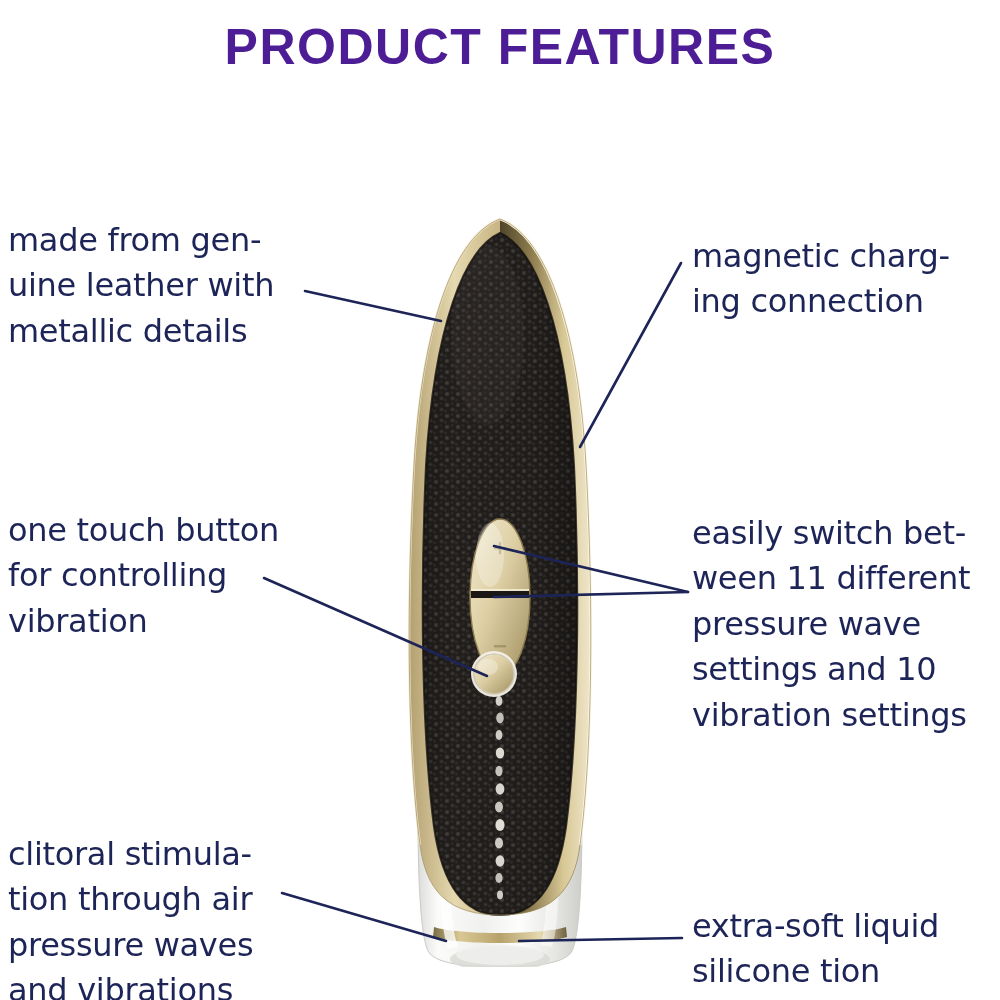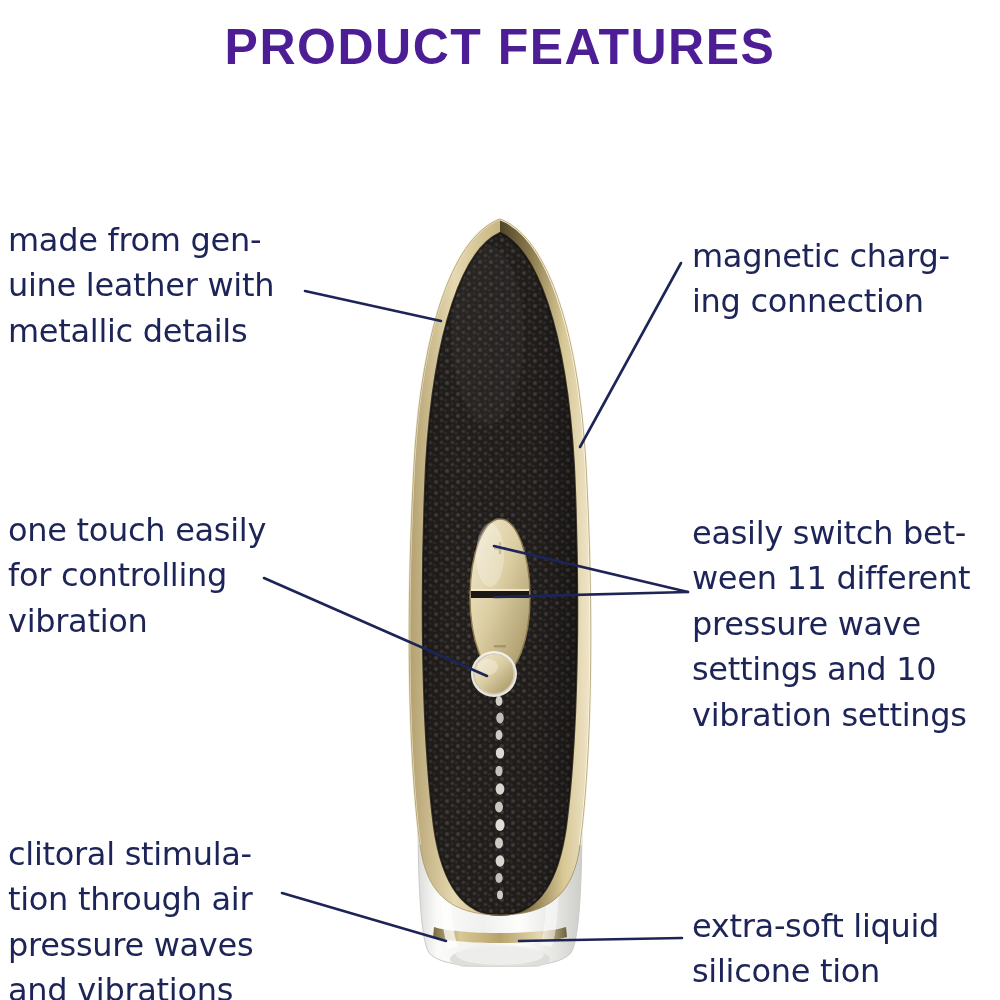--- a/index.html
+++ b/index.html
@@ -263,21 +263,21 @@
       <line x1="688" y1="592" x2="494" y2="597"></line>
       <line x1="282" y1="893" x2="446" y2="941"></line>
       <line x1="682" y1="938" x2="519" y2="941"></line>
     </g>
   </svg>
 
   <div class="callout left" id="callout-leather">made from gen-
 uine leather with
 metallic details</div>
 
-  <div class="callout left" id="callout-button">one touch easily
+  <div class="callout left" id="callout-button">one touch button
 for controlling
 vibration</div>
 
   <div class="callout left" id="callout-clitoral">clitoral stimula-
 tion through air
 pressure waves
 and vibrations</div>
 
   <div class="callout right" id="callout-magnetic">magnetic charg-
 ing connection</div>

